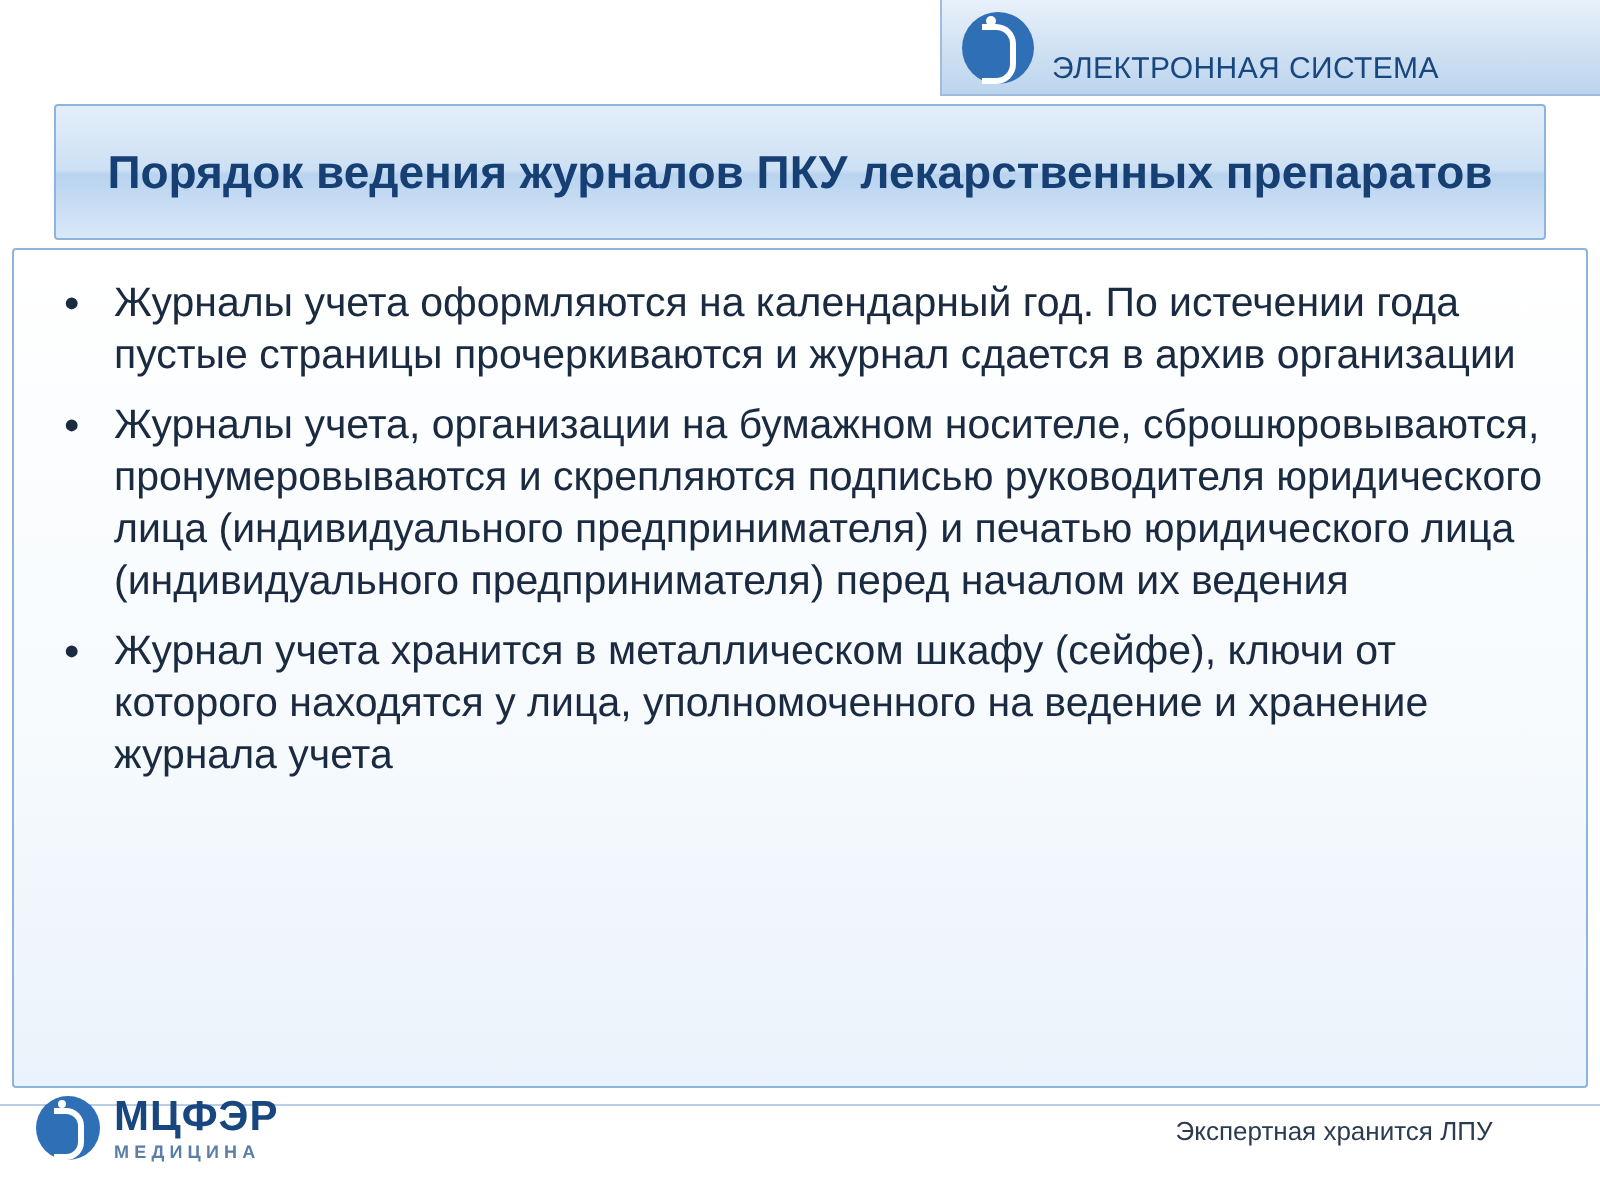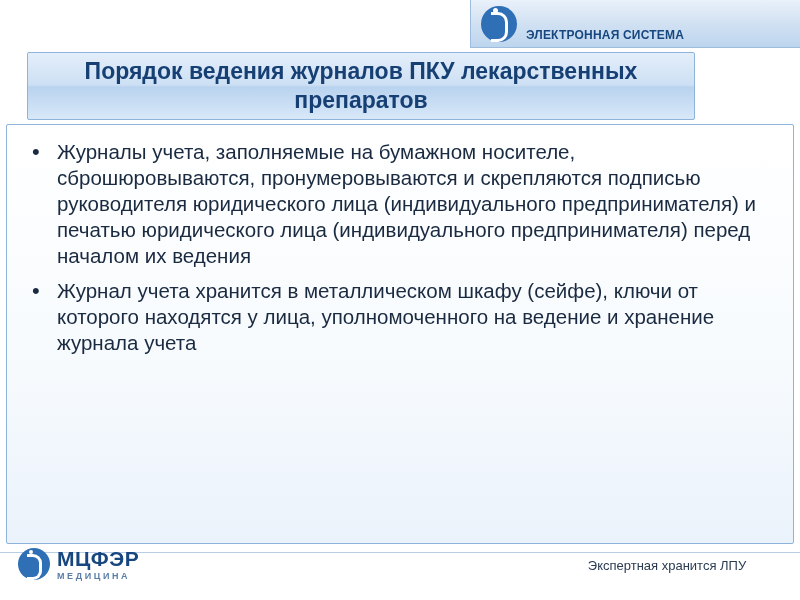--- a/index.html
+++ b/index.html
@@ -49,38 +49,38 @@
     content: "";
     position: absolute;
     left: 12px; top: 2px;
     width: 5px; height: 5px;
     background: #ffffff;
     border-radius: 50%;
     z-index: 2;
   }
   .brand-text { line-height: 1.12; }
   .brand-line1 {
-    font-size: 12px;
-    font-weight: bold;
+    font-size: 15px;
+    font-weight: normal;
     color: #17477e;
     letter-spacing: .2px;
     margin-top: 24px;
   }
   .brand-line2 {
     font-size: 15px;
     font-weight: bold;
     color: #17477e;
     letter-spacing: .2px;
   }
 
   
   .title-box {
     position: absolute;
     left: 27px; top: 52px;
-    width: 668px; height: 68px;
+    width: 746px; height: 68px;
     background: linear-gradient(to bottom, #e4eefa 0%, #cde0f4 48%, #b9d3ef 52%, #d8e8f8 100%);
     border: 1px solid #8fb4db;
     border-radius: 2px;
     display: flex;
     align-items: center;
     justify-content: center;
     text-align: center;
   }
   .title-text {
     font-size: 23px;
@@ -194,21 +194,22 @@
       <div class="brand-line1">ЭЛЕКТРОННАЯ СИСТЕМА</div>
     </div>
   </div>
 
   <div class="title-box">
     <div class="title-text">Порядок ведения журналов ПКУ лекарственных препаратов</div>
   </div>
 
   <div class="body-box">
     <ul class="bullets">
-      <li>Журналы учета, заполняемые на бумажном носителе, сброшюровываются, пронумеровываются и скрепляются подписью руководителя юридического лица (индивидуального предпринимателя) и печатью юридического лица (индивидуального предпринимателя) перед началом их ведения</li>
+      <li>Журналы учета оформляются на календарный год. По истечении года пустые страницы прочеркиваются и журнал сдается в архив организации</li>
+      <li>Журналы учета, организации на бумажном носителе, сброшюровываются, пронумеровываются и скрепляются подписью руководителя юридического лица (индивидуального предпринимателя) и печатью юридического лица (индивидуального предпринимателя) перед началом их ведения</li>
       <li>Журнал учета хранится в металлическом шкафу (сейфе), ключи от которого находятся у лица, уполномоченного на ведение и хранение журнала учета</li>
     </ul>
   </div>
 
   <div class="footer-rule"></div>
 
   <div class="footer-logo">
     <div class="footer-mark"></div>
     <div>
       <div class="footer-brand-main">МЦФЭР</div>

